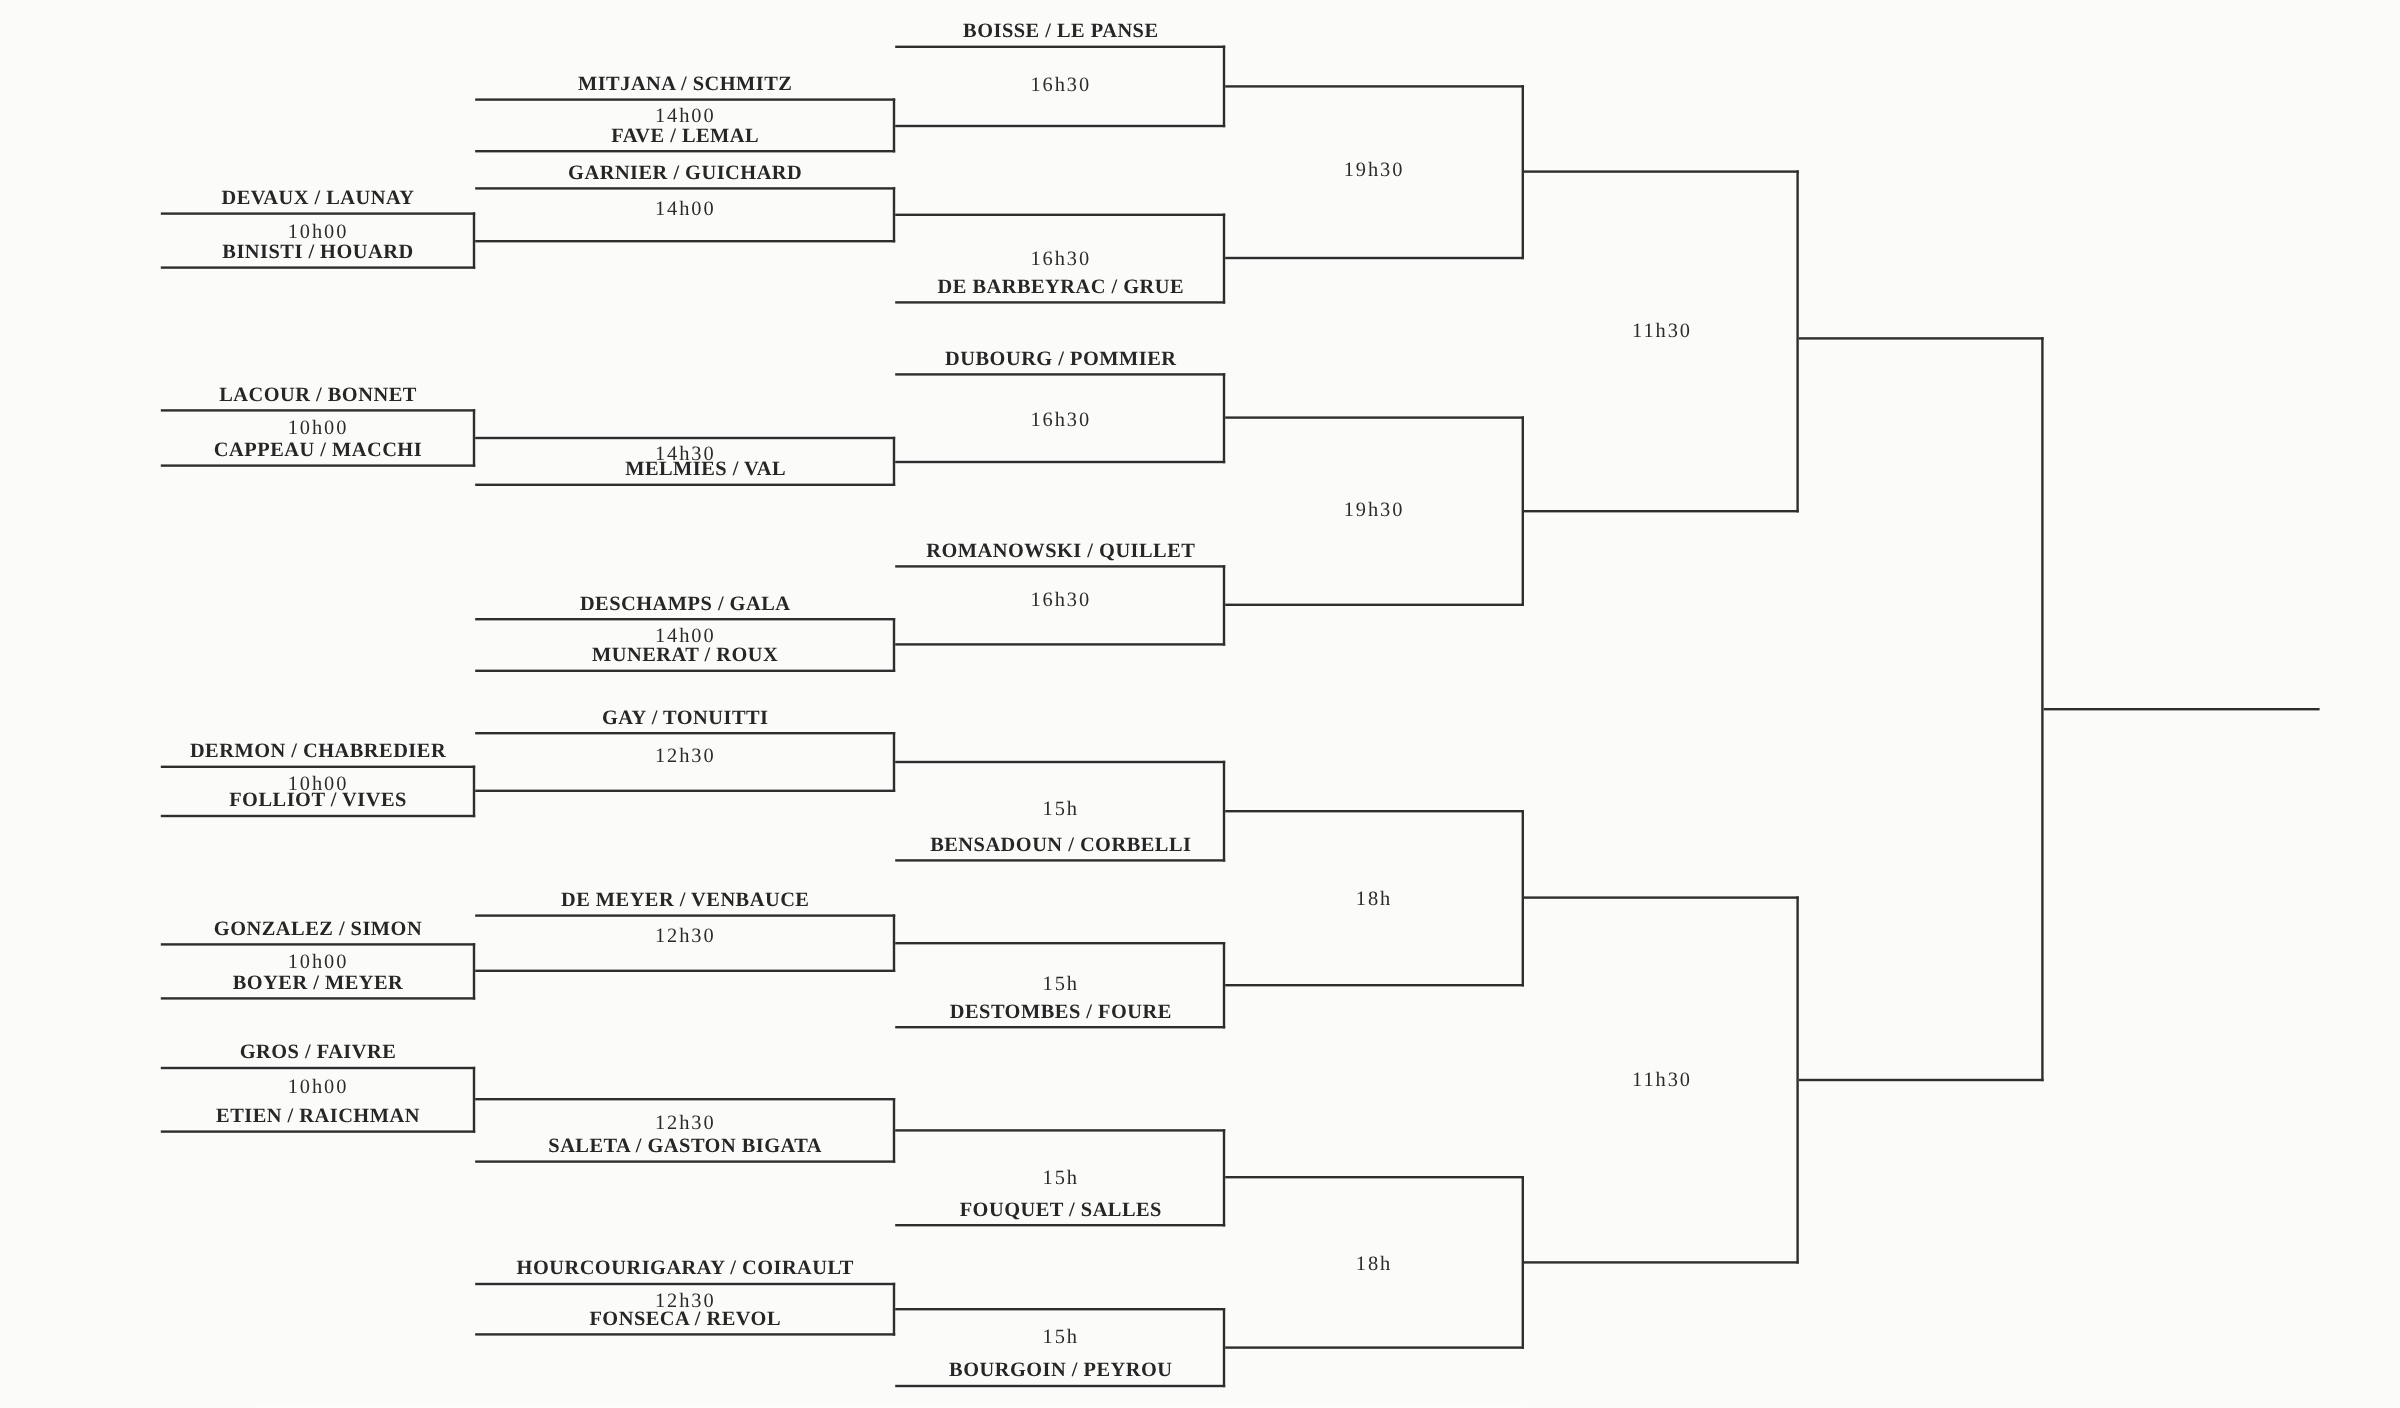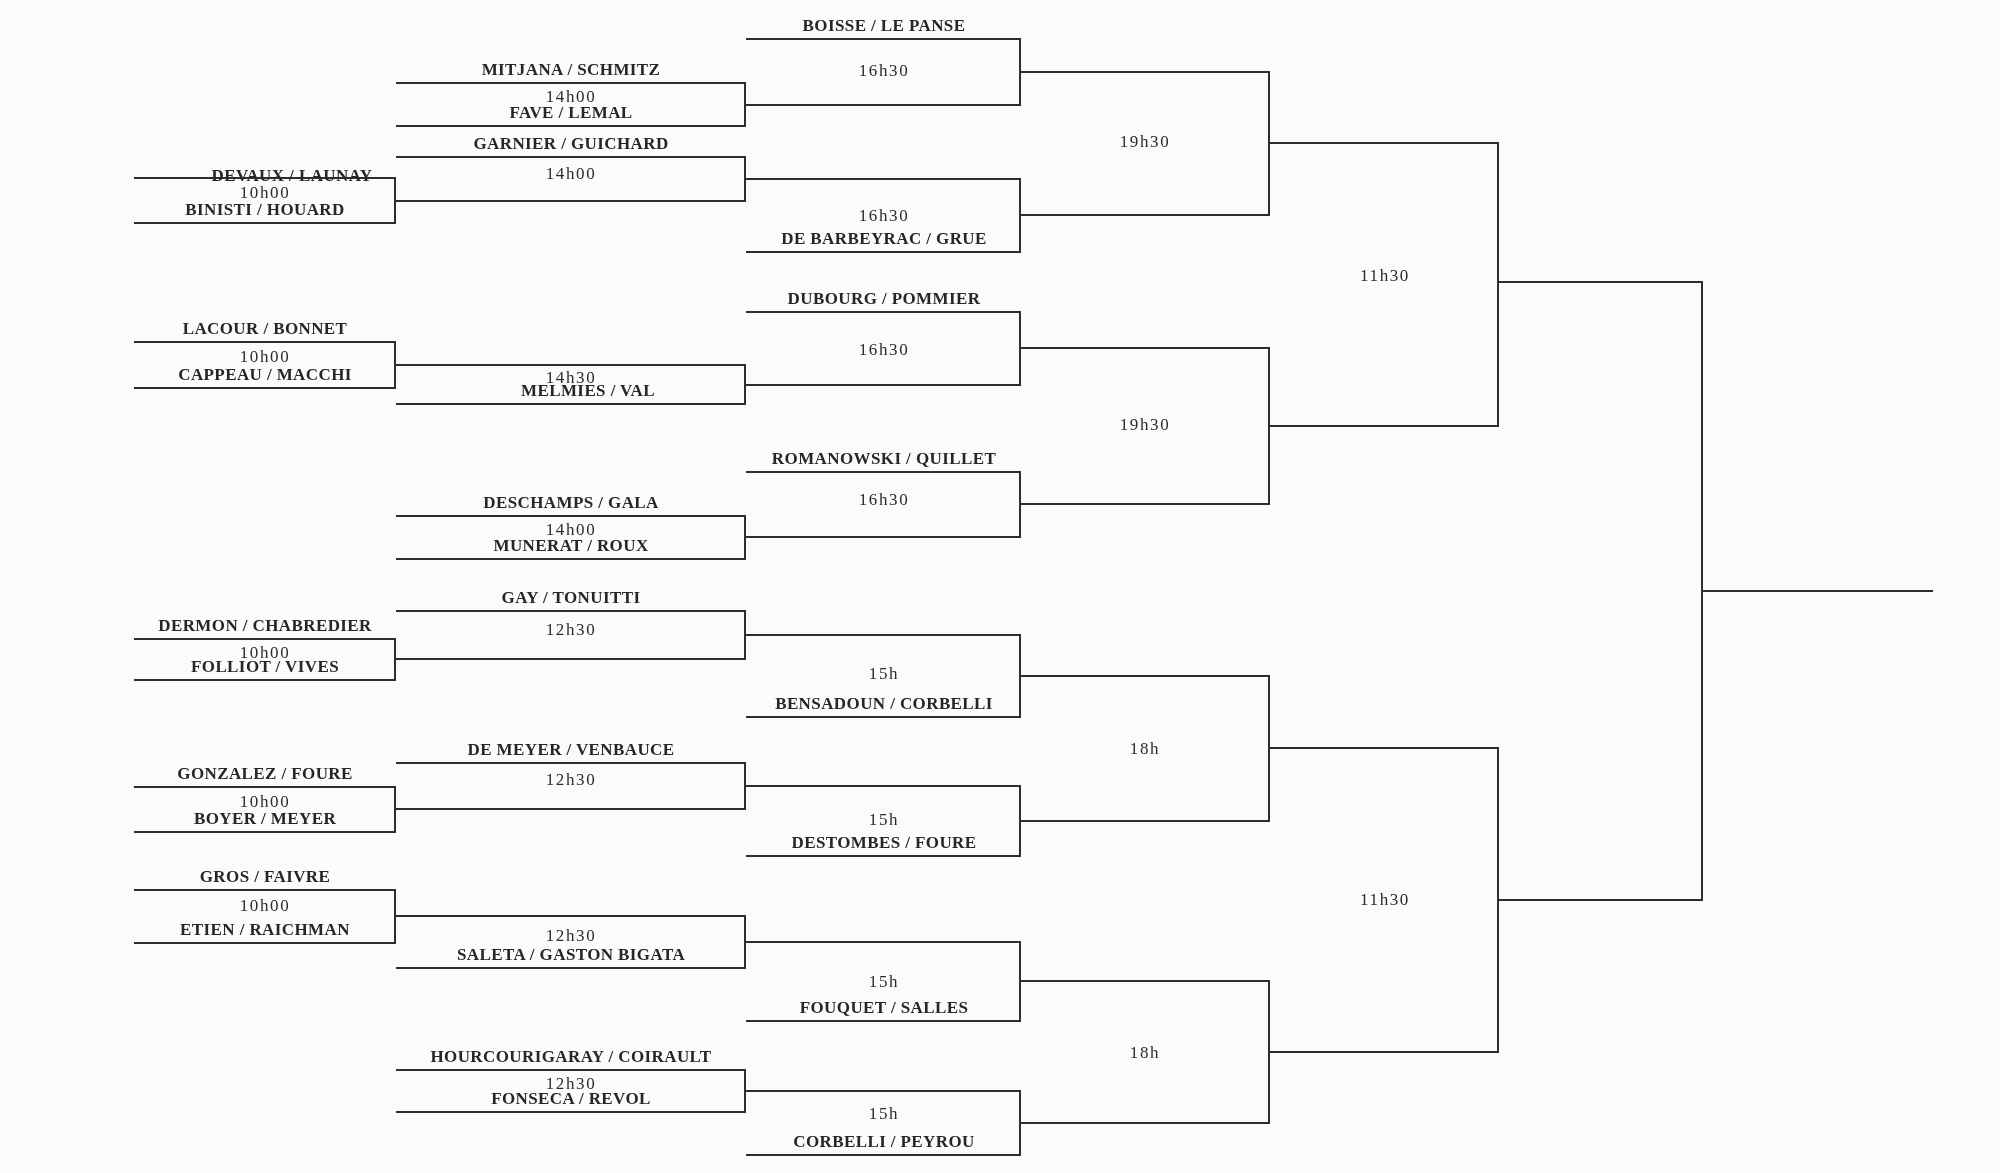--- a/index.html
+++ b/index.html
@@ -76,27 +76,27 @@
   <div class="match" style="left:1021px; top:675px; width:249px; height:147px;"></div>
   <div class="match" style="left:1021px; top:980px; width:249px; height:144px;"></div>
 
   <div class="match" style="left:1270px; top:142px; width:229px; height:285px;"></div>
   <div class="match" style="left:1270px; top:747px; width:229px; height:306px;"></div>
 
   <div class="match" style="left:1499px; top:281px; width:204px; height:620px;"></div>
 
   <div class="winner-line" style="left:1703px; top:590px; width:230px;"></div>
 
-  <div class="team" style="left:265px; top:188px;margin-left:27px;">DEVAUX / LAUNAY</div>
+  <div class="team" style="left:265px; top:177px;">DEVAUX / LAUNAY</div>
   <div class="team" style="left:265px; top:222px;">BINISTI / HOUARD</div>
   <div class="team" style="left:265px; top:341px;">LACOUR / BONNET</div>
   <div class="team" style="left:265px; top:387px;">CAPPEAU / MACCHI</div>
   <div class="team" style="left:265px; top:638px;">DERMON / CHABREDIER</div>
   <div class="team" style="left:265px; top:679px;">FOLLIOT / VIVES</div>
-  <div class="team" style="left:265px; top:786px;">GONZALEZ / FOURE</div>
+  <div class="team" style="left:265px; top:786px;">GONZALEZ / SIMON</div>
   <div class="team" style="left:265px; top:831px;">BOYER / MEYER</div>
   <div class="team" style="left:265px; top:889px;">GROS / FAIVRE</div>
   <div class="team" style="left:265px; top:942px;">ETIEN / RAICHMAN</div>
 
   <div class="team" style="left:571px; top:82px;">MITJANA / SCHMITZ</div>
   <div class="team" style="left:571px; top:125px;">FAVE / LEMAL</div>
   <div class="team" style="left:571px; top:156px;">GARNIER / GUICHARD</div>
   <div class="team" style="left:571px; top:403px;margin-left:17px;">MELMIES / VAL</div>
   <div class="team" style="left:571px; top:515px;">DESCHAMPS / GALA</div>
   <div class="team" style="left:571px; top:558px;">MUNERAT / ROUX</div>
@@ -106,21 +106,21 @@
   <div class="team" style="left:571px; top:1069px;">HOURCOURIGARAY / COIRAULT</div>
   <div class="team" style="left:571px; top:1111px;text-align:center;">FONSECA / REVOL</div>
 
   <div class="team" style="left:884px; top:38px;">BOISSE / LE PANSE</div>
   <div class="team" style="left:884px; top:251px;">DE BARBEYRAC / GRUE</div>
   <div class="team" style="left:884px; top:311px;">DUBOURG / POMMIER</div>
   <div class="team" style="left:884px; top:471px;text-align:right;">ROMANOWSKI / QUILLET</div>
   <div class="team" style="left:884px; top:716px;">BENSADOUN / CORBELLI</div>
   <div class="team" style="left:884px; top:855px;">DESTOMBES / FOURE</div>
   <div class="team" style="left:884px; top:1020px;">FOUQUET / SALLES</div>
-  <div class="team" style="left:884px; top:1154px;">CORBELLI / PEYROU</div>
+  <div class="team" style="left:884px; top:1154px;">BOURGOIN / PEYROU</div>
 
   <div class="time" style="left:265px; top:193px;">10h00</div>
   <div class="time" style="left:265px; top:357px;">10h00</div>
   <div class="time" style="left:265px; top:653px;">10h00</div>
   <div class="time" style="left:265px; top:802px;">10h00</div>
   <div class="time" style="left:265px; top:906px;">10h00</div>
 
   <div class="time" style="left:571px; top:97px;">14h00</div>
   <div class="time" style="left:571px; top:174px;">14h00</div>
   <div class="time" style="left:571px; top:378px;">14h30</div>

